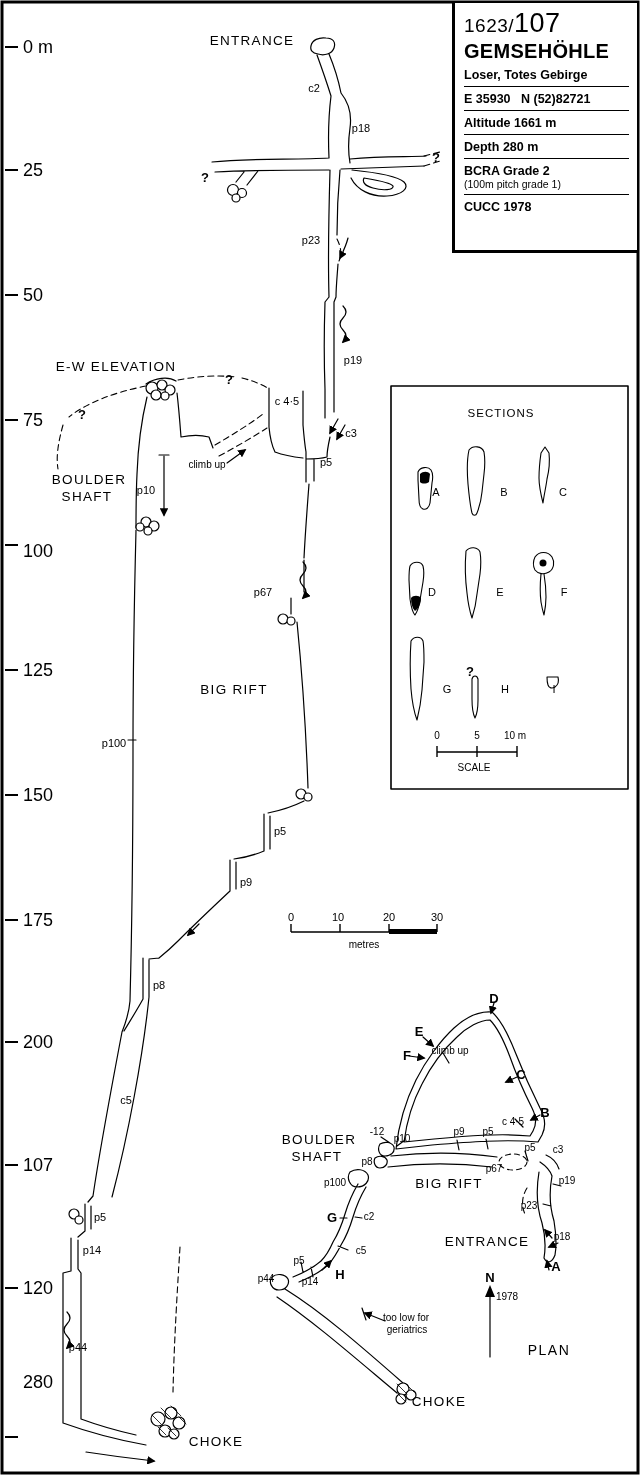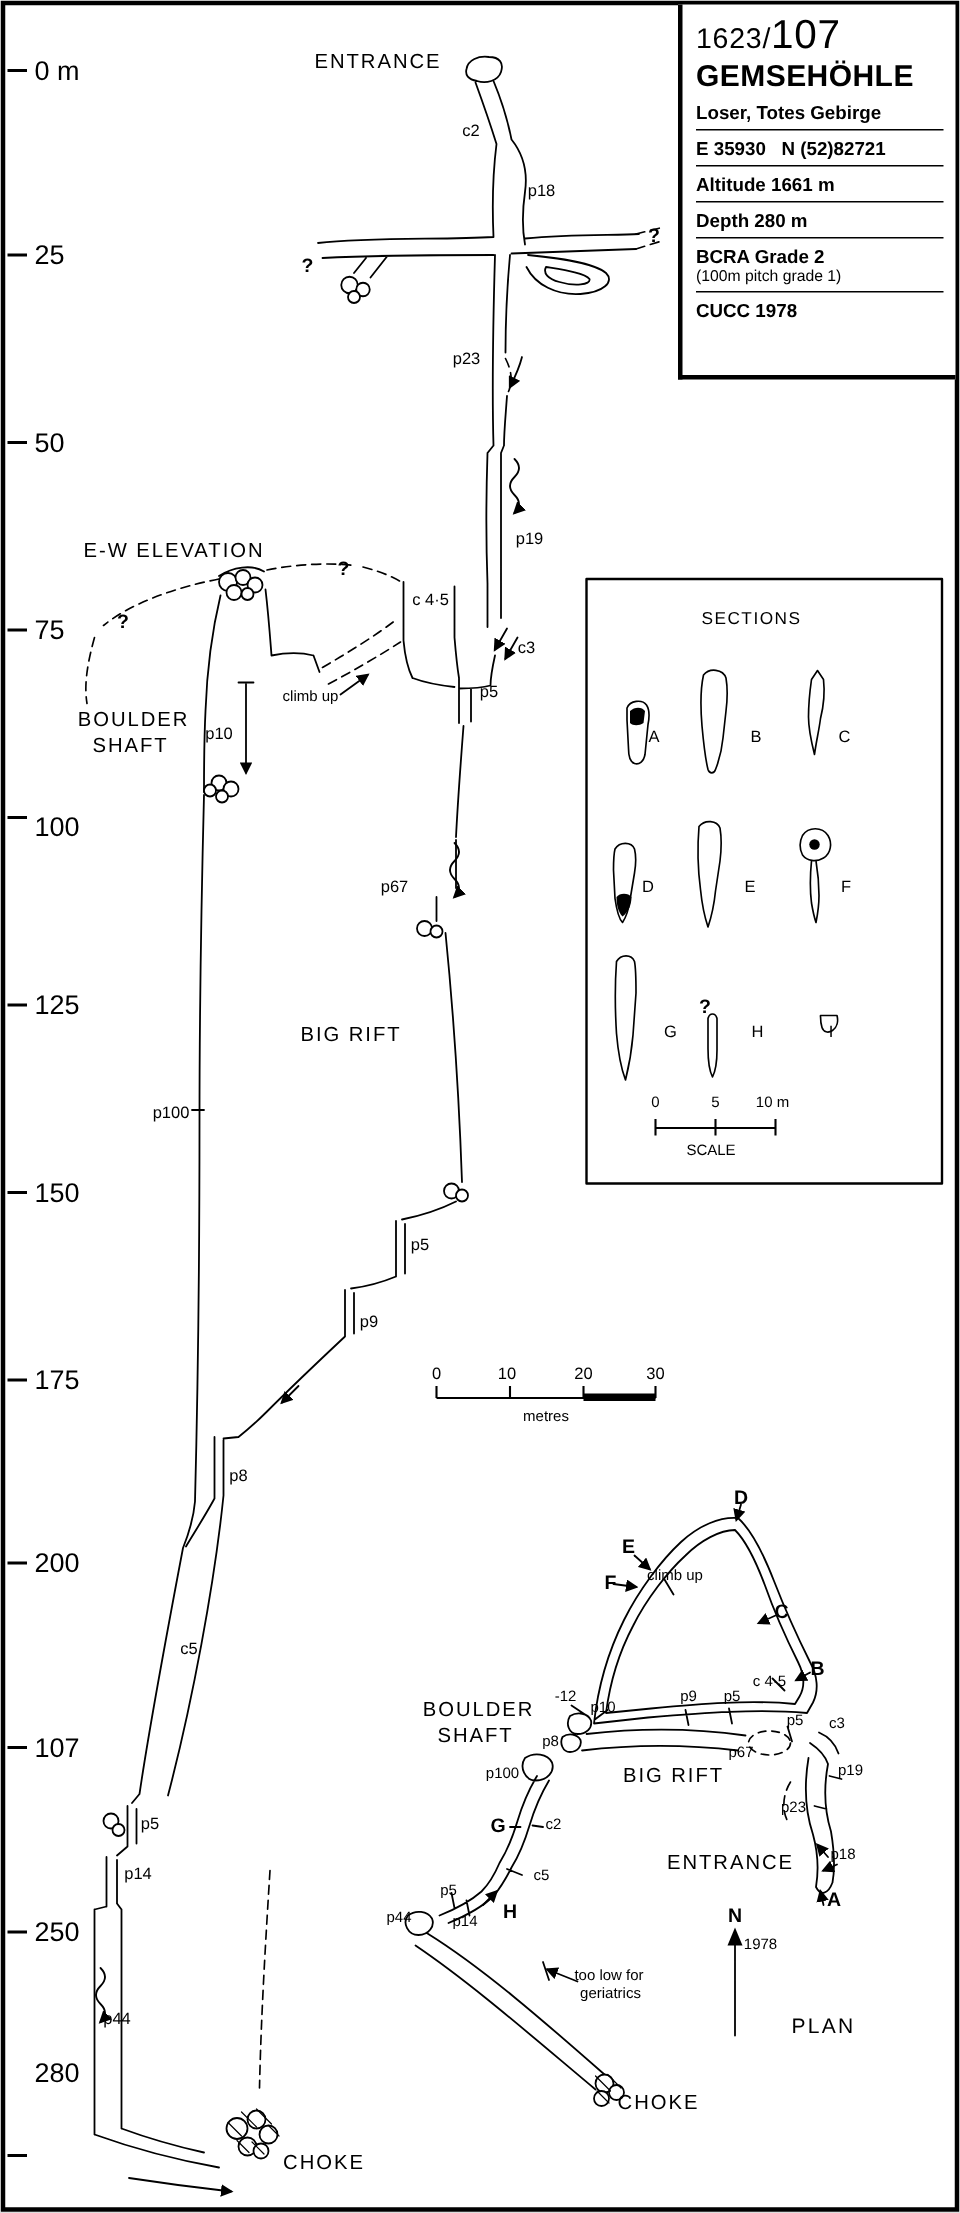--- a/index.html
+++ b/index.html
@@ -228,21 +228,21 @@
   <span class="tickl" style="top:47px">0 m</span>
   <span class="tickl" style="top:170px">25</span>
   <span class="tickl" style="top:295px">50</span>
   <span class="tickl" style="top:420px">75</span>
   <span class="tickl" style="top:551px">100</span>
   <span class="tickl" style="top:670px">125</span>
   <span class="tickl" style="top:795px">150</span>
   <span class="tickl" style="top:920px">175</span>
   <span class="tickl" style="top:1042px">200</span>
   <span class="tickl" style="top:1165px">107</span>
-  <span class="tickl" style="top:1288px">250</span>
+  <span class="tickl" style="top:1288px">120</span>
   <span class="tickl" style="top:1382px">280</span>
 
   <span class="lbl h" style="left:252px;top:41px">ENTRANCE</span>
   <span class="lbl" style="left:314px;top:88px">c2</span>
   <span class="lbl" style="left:361px;top:128px">p18</span>
   <span class="lbl q" style="left:205px;top:177px">?</span>
   <span class="lbl q" style="left:436px;top:157px">?</span>
   <span class="lbl" style="left:311px;top:240px">p23</span>
   <span class="lbl" style="left:353px;top:360px">p19</span>
   <span class="lbl h" style="left:116px;top:367px">E-W ELEVATION</span>

